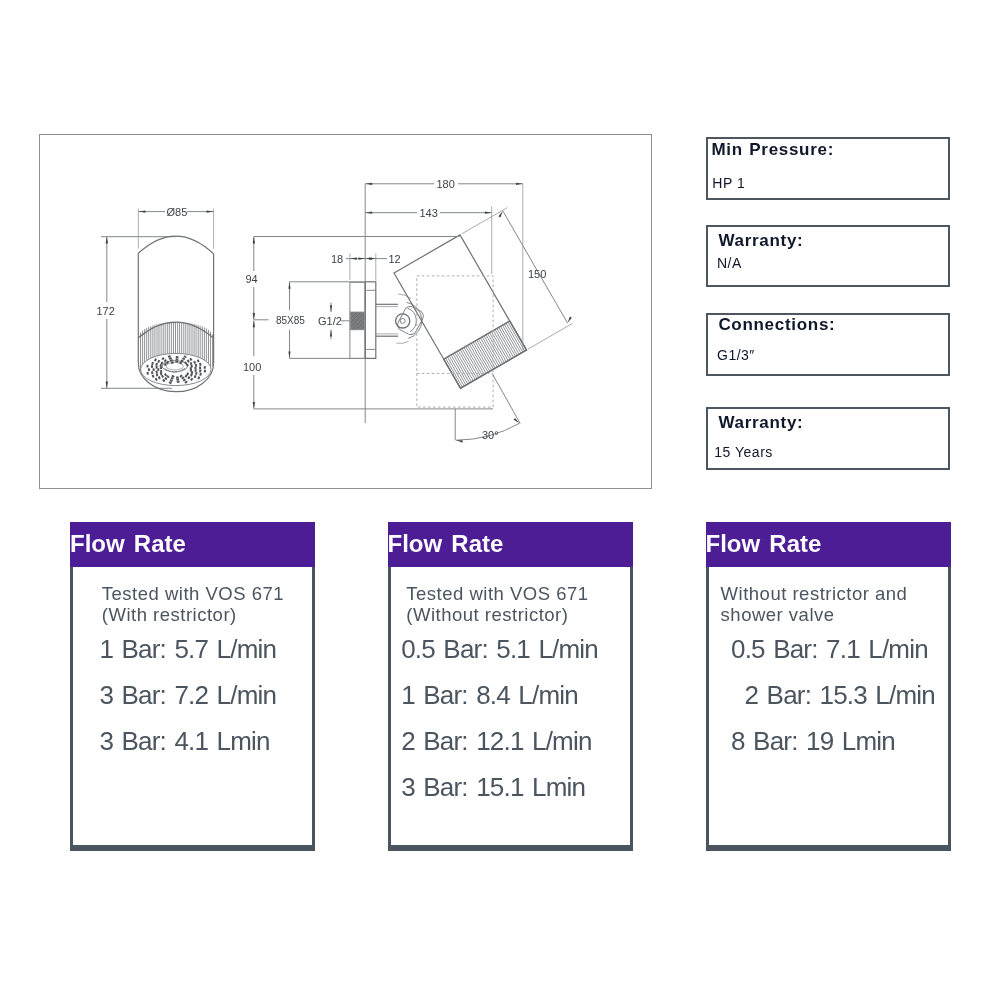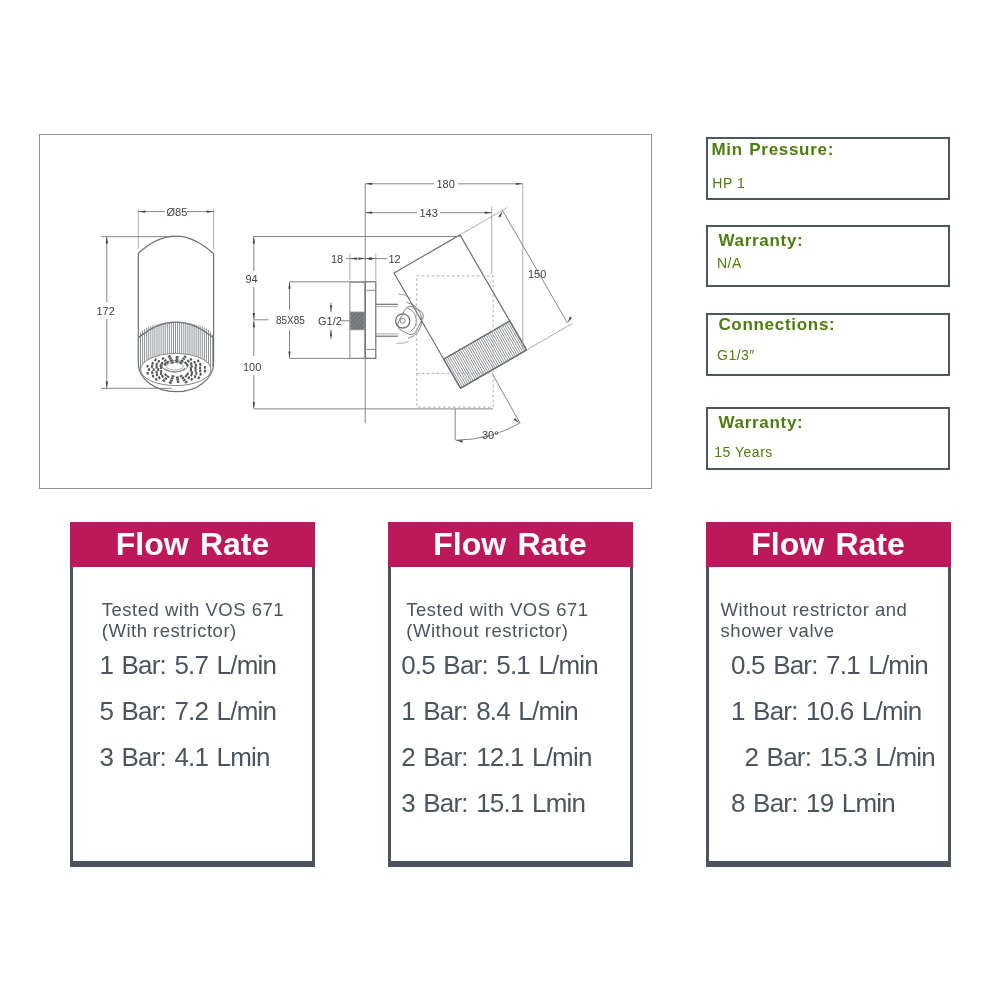--- a/index.html
+++ b/index.html
@@ -1,31 +1,31 @@
 <!DOCTYPE html>
 <html><head><meta charset="utf-8">
 <style>
  html,body{margin:0;padding:0;background:#fff}
  .page{position:relative;width:981px;height:981px;background:#fff;
    font-family:"Liberation Sans",sans-serif;overflow:hidden}
  .panel{position:absolute;left:39px;top:134px;width:611px;height:353px;
    border:1px solid #8e9194;background:#fff}
  .spec{position:absolute;left:706px;width:239.5px;border:2px solid #4d5761;
-   background:#fff;color:#4d7c0f}
+   background:#fff;color:#0f172a}
  .slabel{position:absolute;font-weight:700;font-size:17px;line-height:15px;
    letter-spacing:0.7px;word-spacing:1px;white-space:pre}
  .svalue{position:absolute;font-size:14px;line-height:20px;
    letter-spacing:0.5px;white-space:pre}
  .card{position:absolute;top:522px;width:245px;color:#4b555f}
- .chead{height:45px;background:#be185d;color:#fdfdfd;font-size:32px;
-   font-weight:700;text-align:center;line-height:44px;letter-spacing:0;
+ .chead{height:45px;background:#4c1d95;color:#fdfdfd;font-size:24px;
+   font-weight:700;text-align:left;line-height:44px;letter-spacing:0;
    word-spacing:2.5px}
  .cbody{height:262px;background:#fff;border-left:3px solid #4b5560;
    border-right:3px solid #4b5560;border-bottom:6px solid #4b5560;
-   padding-top:32px}
+   padding-top:16px}
  .intro{font-size:18.5px;line-height:21.3px;letter-spacing:0.5px;
    margin-top:0;margin-bottom:0}
  .row{font-size:26px;height:46px;line-height:46px;letter-spacing:-0.8px;word-spacing:2px;
    margin-top:0;margin-bottom:0;white-space:pre}
 </style></head>
 <body>
 <div class="page">
 
 <div class="panel"></div>
 
@@ -422,38 +422,37 @@
 <div class="spec" style="top:406.5px;height:59.0px">
  <div class="slabel" style="left:10.4px;top:6.4px">Warranty:</div>
  <div class="svalue" style="left:6.3px;top:33.8px">15 Years</div>
 </div>
 
 <div class="card" style="left:70px">
  <div class="chead">Flow Rate</div>
  <div class="cbody">
   <div class="intro" style="margin-left:28.8px">Tested with VOS 671<br>(With restrictor)</div>
         <div class="row" style="margin-left:26.4px">1 Bar: 5.7 L/min</div>
-        <div class="row" style="margin-left:26.4px">5 Bar: 7.2 L/min</div>
+        <div class="row" style="margin-left:26.4px">3 Bar: 7.2 L/min</div>
         <div class="row" style="margin-left:26.4px">3 Bar: 4.1 Lmin</div>
  </div>
 </div>
 
 <div class="card" style="left:387.5px">
  <div class="chead">Flow Rate</div>
  <div class="cbody">
   <div class="intro" style="margin-left:15.8px">Tested with VOS 671<br>(Without restrictor)</div>
   <div class="row" style="margin-left:10.7px">0.5 Bar: 5.1 L/min</div>
         <div class="row" style="margin-left:10.7px">1 Bar: 8.4 L/min</div>
         <div class="row" style="margin-left:10.7px">2 Bar: 12.1 L/min</div>
         <div class="row" style="margin-left:10.7px">3 Bar: 15.1 Lmin</div>
  </div>
 </div>
 
 <div class="card" style="left:705.5px">
  <div class="chead">Flow Rate</div>
  <div class="cbody">
   <div class="intro" style="margin-left:12.1px">Without restrictor and<br>shower valve</div>
   <div class="row" style="margin-left:22.5px">0.5 Bar: 7.1 L/min</div>
-        <div class="row" style="margin-left:22.5px">1 Bar: 10.6 L/min</div>
         <div class="row" style="margin-left:36px">2 Bar: 15.3 L/min</div>
         <div class="row" style="margin-left:22.5px">8 Bar: 19 Lmin</div>
  </div>
 </div>
 </div>
 </body></html>

